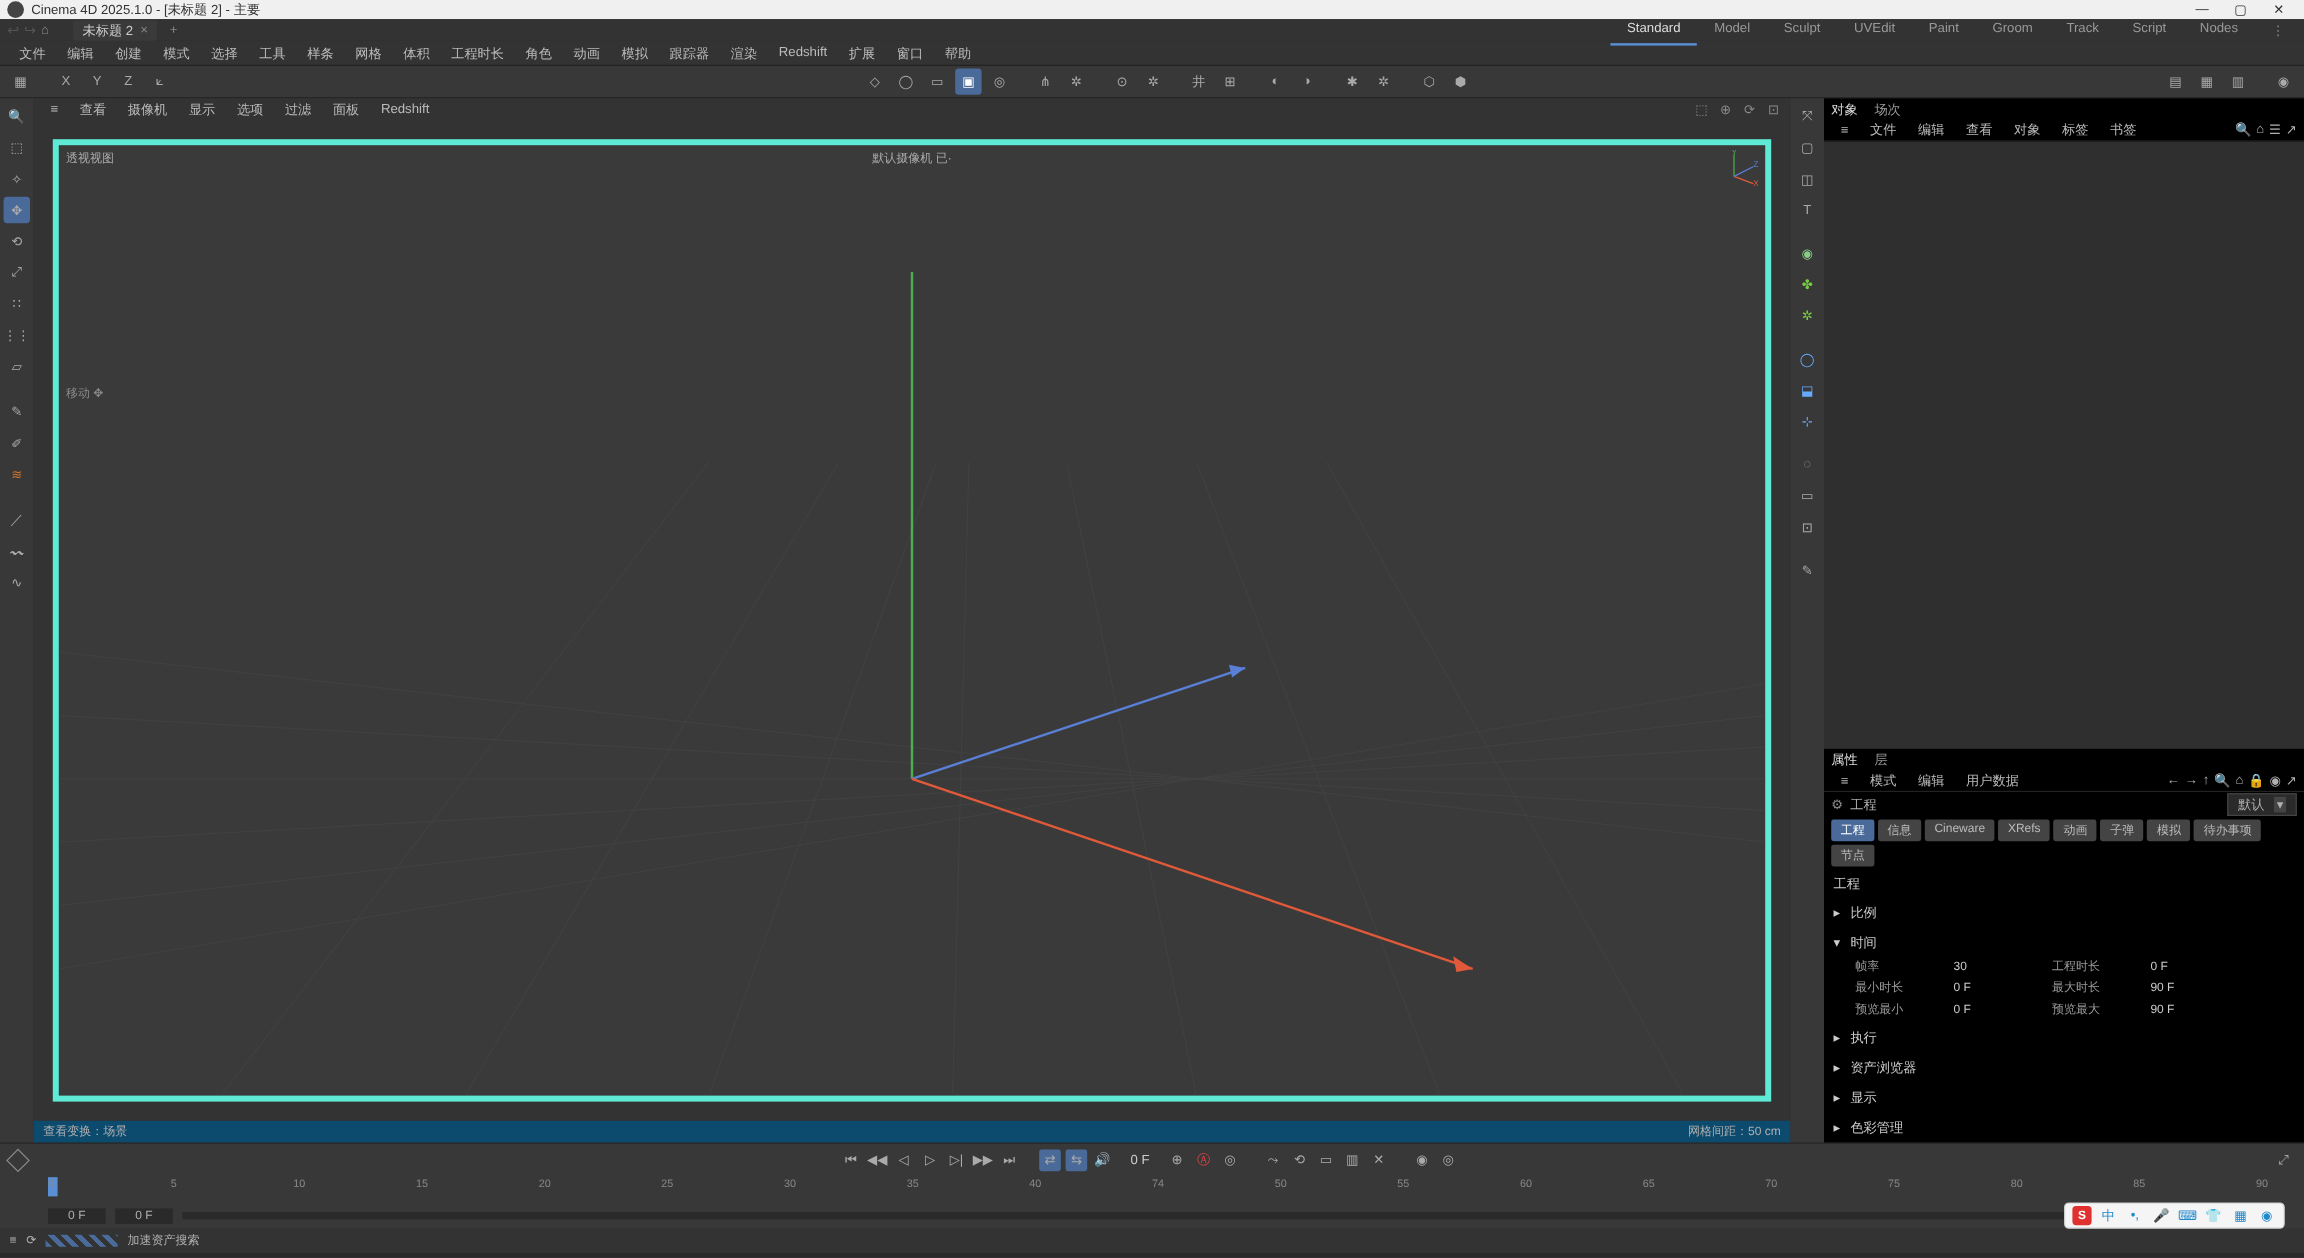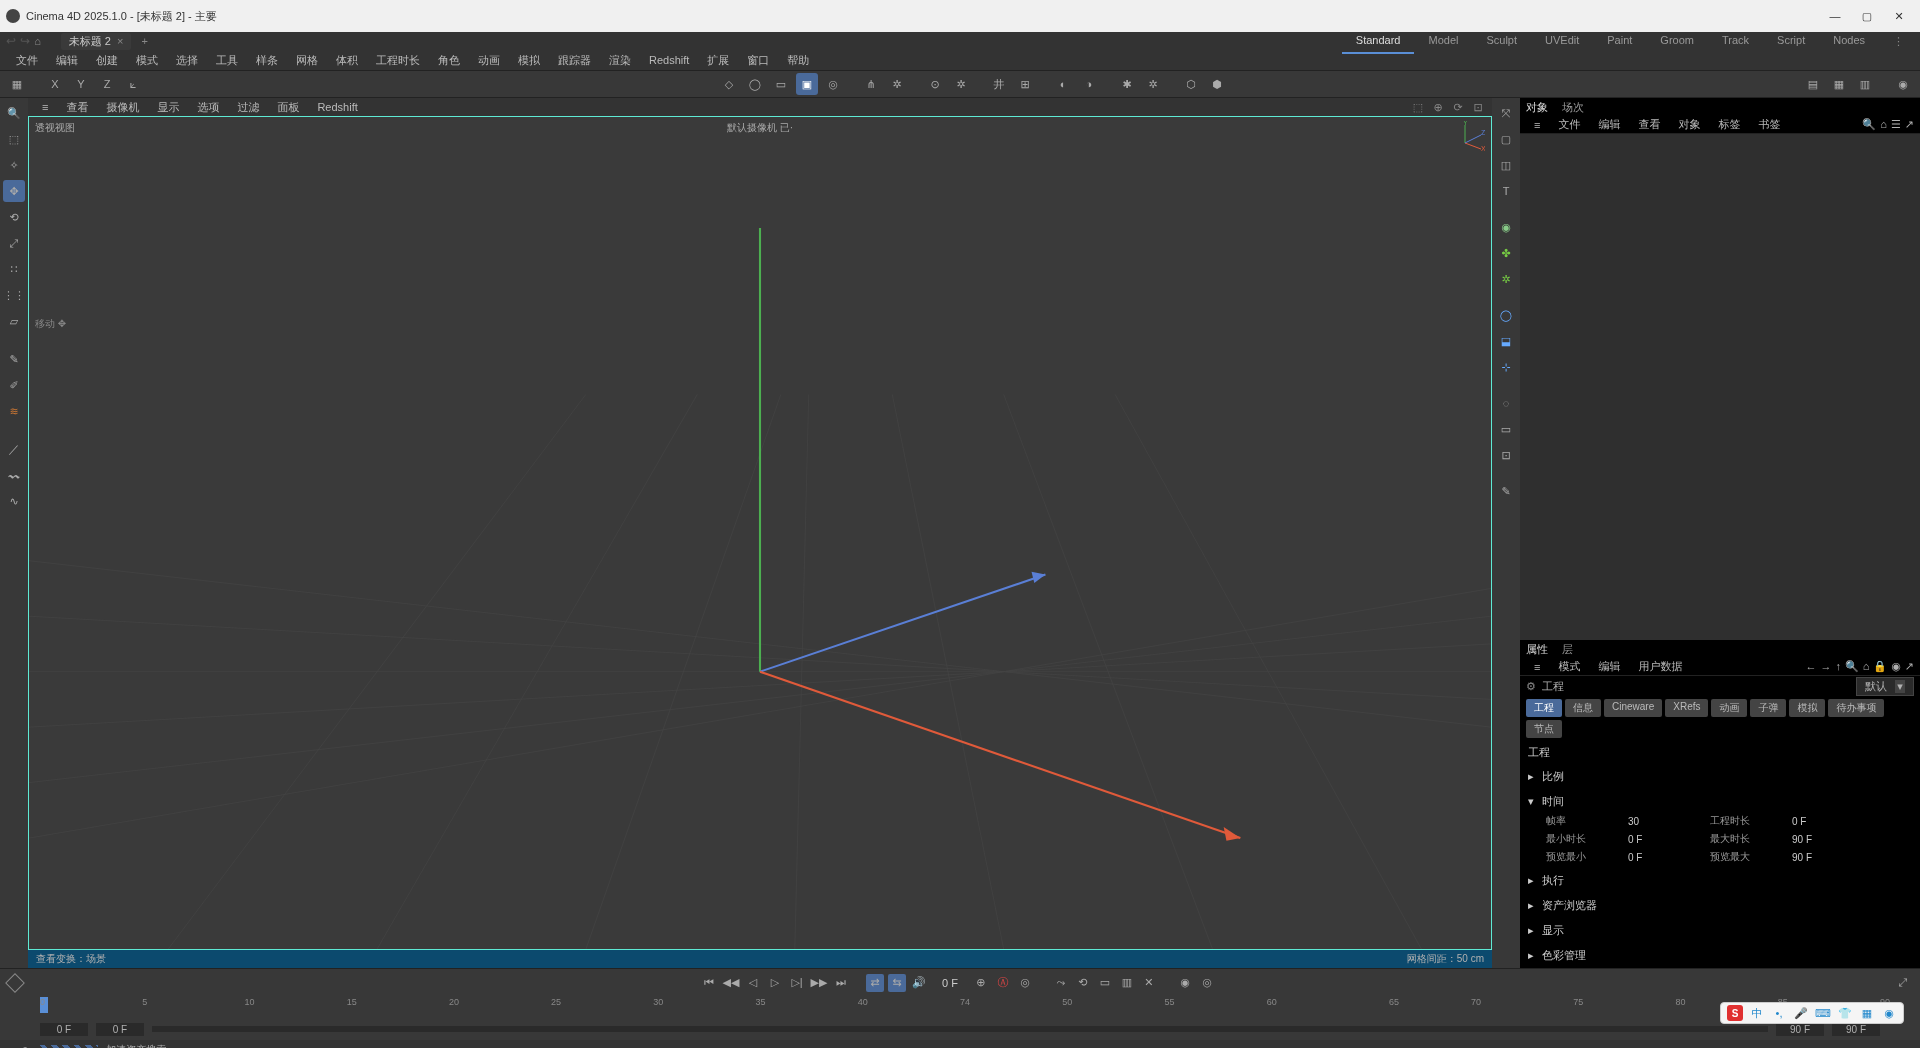--- a/index.html
+++ b/index.html
@@ -1,17 +1,17 @@
 <!DOCTYPE html>
 <html><head>
 <meta charset="utf-8">
 <style>
 * { margin:0; padding:0; box-sizing:border-box; font-family:"Microsoft YaHei",sans-serif; }
 body { background:#2a2a2a; color:#b0b0b0; font-size:11px; width:1920px; height:1048px; overflow:hidden; position:relative; }
-.titlebar { height:32px; background:#f0f0f0; color:#333; display:flex; align-items:center; padding:0 6px; }
+.titlebar { height:16px; background:#f0f0f0; color:#333; display:flex; align-items:center; padding:0 6px; }
 .titlebar .tb-icon { width:14px; height:14px; background:#444; border-radius:50%; margin-right:6px; }
 .titlebar .tb-title { flex:1; font-size:11px; }
 .titlebar .tb-btns { display:flex; gap:18px; padding-right:8px; }
 .titlebar .tb-btn { width:14px; text-align:center; cursor:default; }
 .navrow { height:18px; background:#333; display:flex; align-items:center; padding:0 6px; gap:4px; }
 .navrow .arrow { color:#555; font-size:12px; }
 .navrow .home { color:#888; }
 .navrow .tab { background:#3a3a3a; padding:1px 8px; border-radius:2px; color:#ccc; display:flex; align-items:center; gap:6px;margin-left:16px; }
 .navrow .tab .close { color:#888; }
 .navrow .plus { color:#888; margin-left:6px; }
@@ -28,21 +28,21 @@
 .flexgap { flex:1; }
 .middle { display:flex; height:calc(100% - 20px - 18px - 20px - 28px - 72px - 20px); }
 .lefttools { width:28px; background:#383838; display:flex; flex-direction:column; align-items:center; padding-top:4px; gap:4px; }
 .lefttools .lt { width:22px; height:22px; display:flex; align-items:center; justify-content:center; border-radius:3px; color:#aaa; }
 .lefttools .lt.active { background:#4a6a9a; }
 .viewport-area { flex:1; display:flex; flex-direction:column; background:#333; }
 .vp-menu { height:18px; background:#333; display:flex; align-items:center; padding:0 6px; gap:2px; }
 .vp-menu .mi { padding:1px 8px; color:#bbb; }
 .vp-menu .vp-icons { display:flex; gap:4px; margin-left:auto; }
 .vp-menu .vp-icons .vi { width:16px; height:16px; color:#888; display:flex; align-items:center; justify-content:center; }
-.viewport { flex:1; background:#3a3a3a; position:relative; border:1px solid #5eead4; margin:0; }
+.viewport { flex:1; background:#3a3a3a; position:relative; border:5px solid #5eead4; margin:16px; }
 .vp-label { position:absolute; top:4px; left:6px; color:#aaa; font-size:10px; }
 .vp-camera { position:absolute; top:4px; left:50%; transform:translateX(-50%); color:#aaa; font-size:10px; }
 .vp-gizmo { position:absolute; top:4px; right:6px; width:30px; height:30px; }
 .vp-footer { height:18px; background:#0c4a6e; display:flex; align-items:center; padding:0 8px; font-size:10px; }
 .vp-footer .vf-r { margin-left:auto; }
 .centerstrip { width:28px; background:#383838; display:flex; flex-direction:column; align-items:center; padding-top:4px; gap:4px; }
 .centerstrip .ct { width:22px; height:22px; display:flex; align-items:center; justify-content:center; border-radius:3px; }
 .rightpanels { width:400px; background:#000000; display:flex; flex-direction:column; }
 .panel-tabs { height:18px; display:flex; align-items:center; padding:0 6px; gap:14px; }
 .panel-tabs .pt { color:#999; }
@@ -452,21 +452,21 @@
       <span class="tick" style="left: 16.6667%;">15</span>
       <span class="tick" style="left: 22.2222%;">20</span>
       <span class="tick" style="left: 27.7778%;">25</span>
       <span class="tick" style="left: 33.3333%;">30</span>
       <span class="tick" style="left: 38.8889%;">35</span>
       <span class="tick" style="left: 44.4444%;">40</span>
       <span class="tick" style="left: 50%;">74</span>
       <span class="tick" style="left: 55.5556%;">50</span>
       <span class="tick" style="left: 61.1111%;">55</span>
       <span class="tick" style="left: 66.6667%;">60</span>
-      <span class="tick" style="left: 72.2222%; margin-left: 20px;">65</span>
+      <span class="tick" style="left: 72.2222%;">65</span>
       <span class="tick" style="left: 77.7778%;">70</span>
       <span class="tick" style="left: 83.3333%;">75</span>
       <span class="tick" style="left: 88.8889%;">80</span>
       <span class="tick" style="left: 94.4444%;">85</span>
       <span class="tick" style="left: 100%;">90</span>
     </div>
   <div class="tl-range">
     <div class="rv">0 F</div>
     <div class="rv">0 F</div>
     <div class="track"></div>

